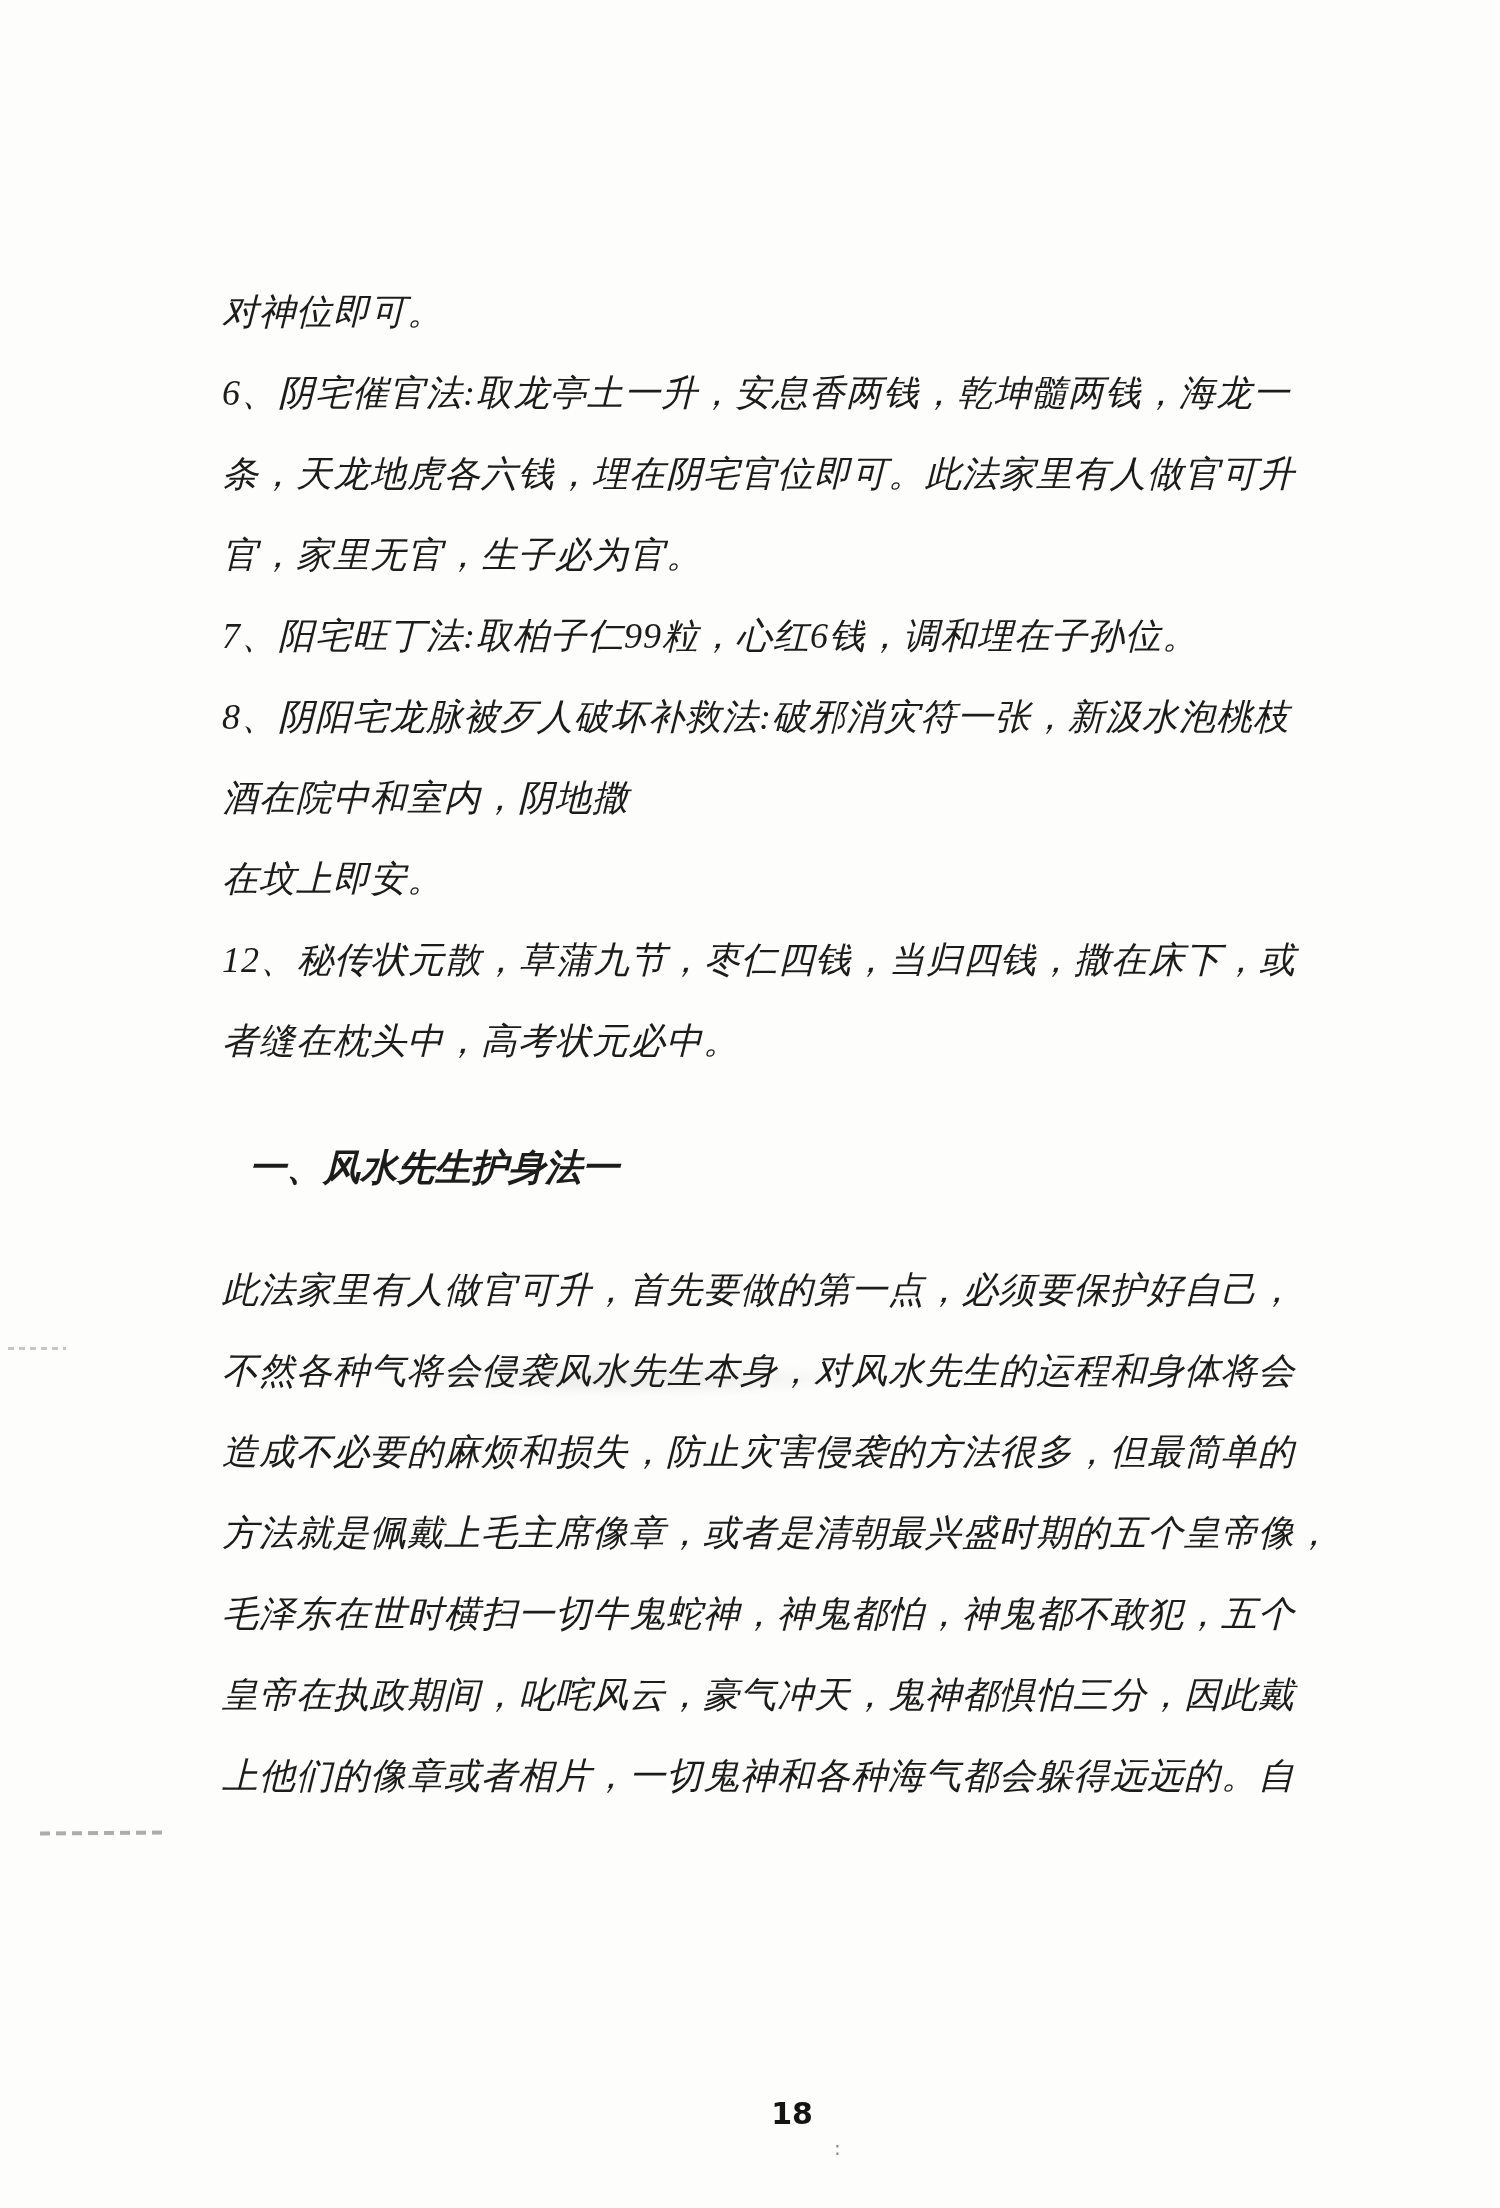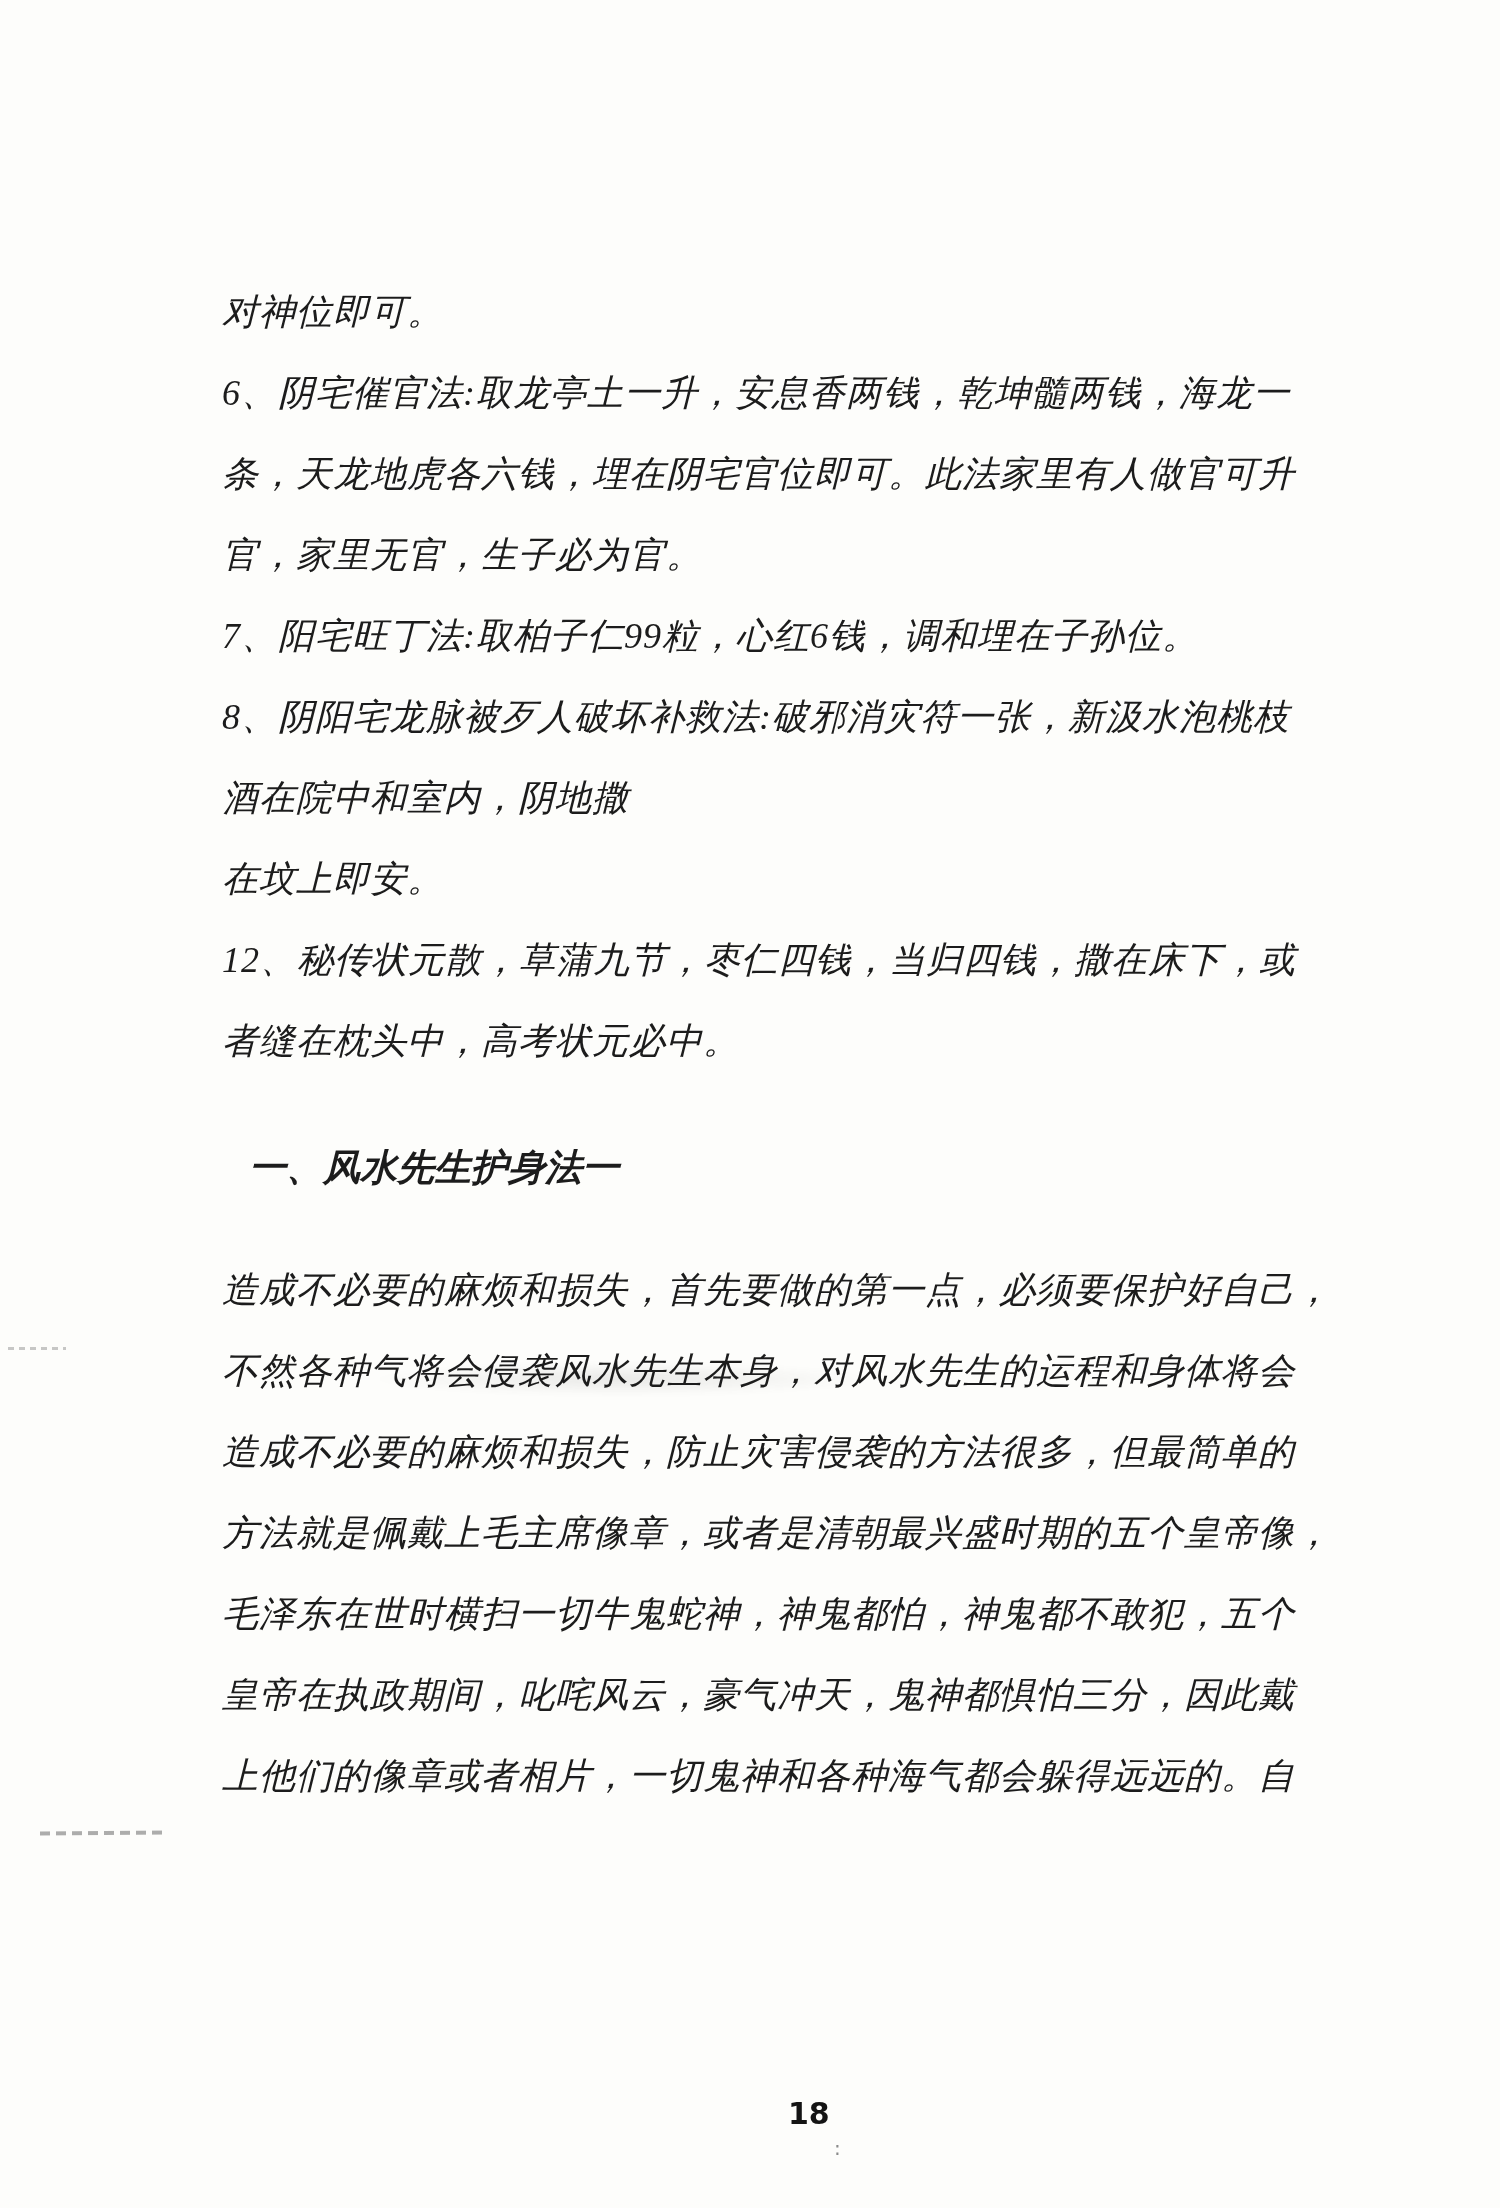--- a/index.html
+++ b/index.html
@@ -30,24 +30,24 @@
   .heading {
     height: 81px;
     line-height: 81px;
     font-size: 37px;
     font-weight: bold;
     margin: 45px 0 42px 27px;
     white-space: nowrap;
   }
   .page-number {
     position: absolute;
-    left: 788px;
+    left: 743px;
     top: 2096px;
     width: 70px;
-    text-align: left;
+    text-align: right;
     font-family: "DejaVu Sans", sans-serif;
     font-weight: bold;
     font-size: 30px;
     color: #141414;
   }
   
   .pencil-dash-1 {
     position: absolute;
     left: 8px;
     top: 1347px;
@@ -100,21 +100,21 @@
     <div class="line">官，家里无官，生子必为官。</div>
     <div class="line">7、阳宅旺丁法:取柏子仁99粒，心红6钱，调和埋在子孙位。</div>
     <div class="line">8、阴阳宅龙脉被歹人破坏补救法:破邪消灾符一张，新汲水泡桃枝</div>
     <div class="line">酒在院中和室内，阴地撒</div>
     <div class="line">在坟上即安。</div>
     <div class="line">12、秘传状元散，草蒲九节，枣仁四钱，当归四钱，撒在床下，或</div>
     <div class="line">者缝在枕头中，高考状元必中。</div>
 
     <div class="heading">一、风水先生护身法一</div>
 
-    <div class="line">造成不必要的麻烦和损失，首先要做的第一点，必须要保护好自己，</div>
+    <div class="line">此法家里有人做官可升，首先要做的第一点，必须要保护好自己，</div>
     <div class="line">不然各种气将会侵袭风水先生本身，对风水先生的运程和身体将会</div>
     <div class="line">造成不必要的麻烦和损失，防止灾害侵袭的方法很多，但最简单的</div>
     <div class="line">方法就是佩戴上毛主席像章，或者是清朝最兴盛时期的五个皇帝像，</div>
     <div class="line">毛泽东在世时横扫一切牛鬼蛇神，神鬼都怕，神鬼都不敢犯，五个</div>
     <div class="line">皇帝在执政期间，叱咤风云，豪气冲天，鬼神都惧怕三分，因此戴</div>
     <div class="line">上他们的像章或者相片，一切鬼神和各种海气都会躲得远远的。自</div>
   </div>
 
   <div class="page-number">18</div>
   <div class="stray-colon">:</div>

